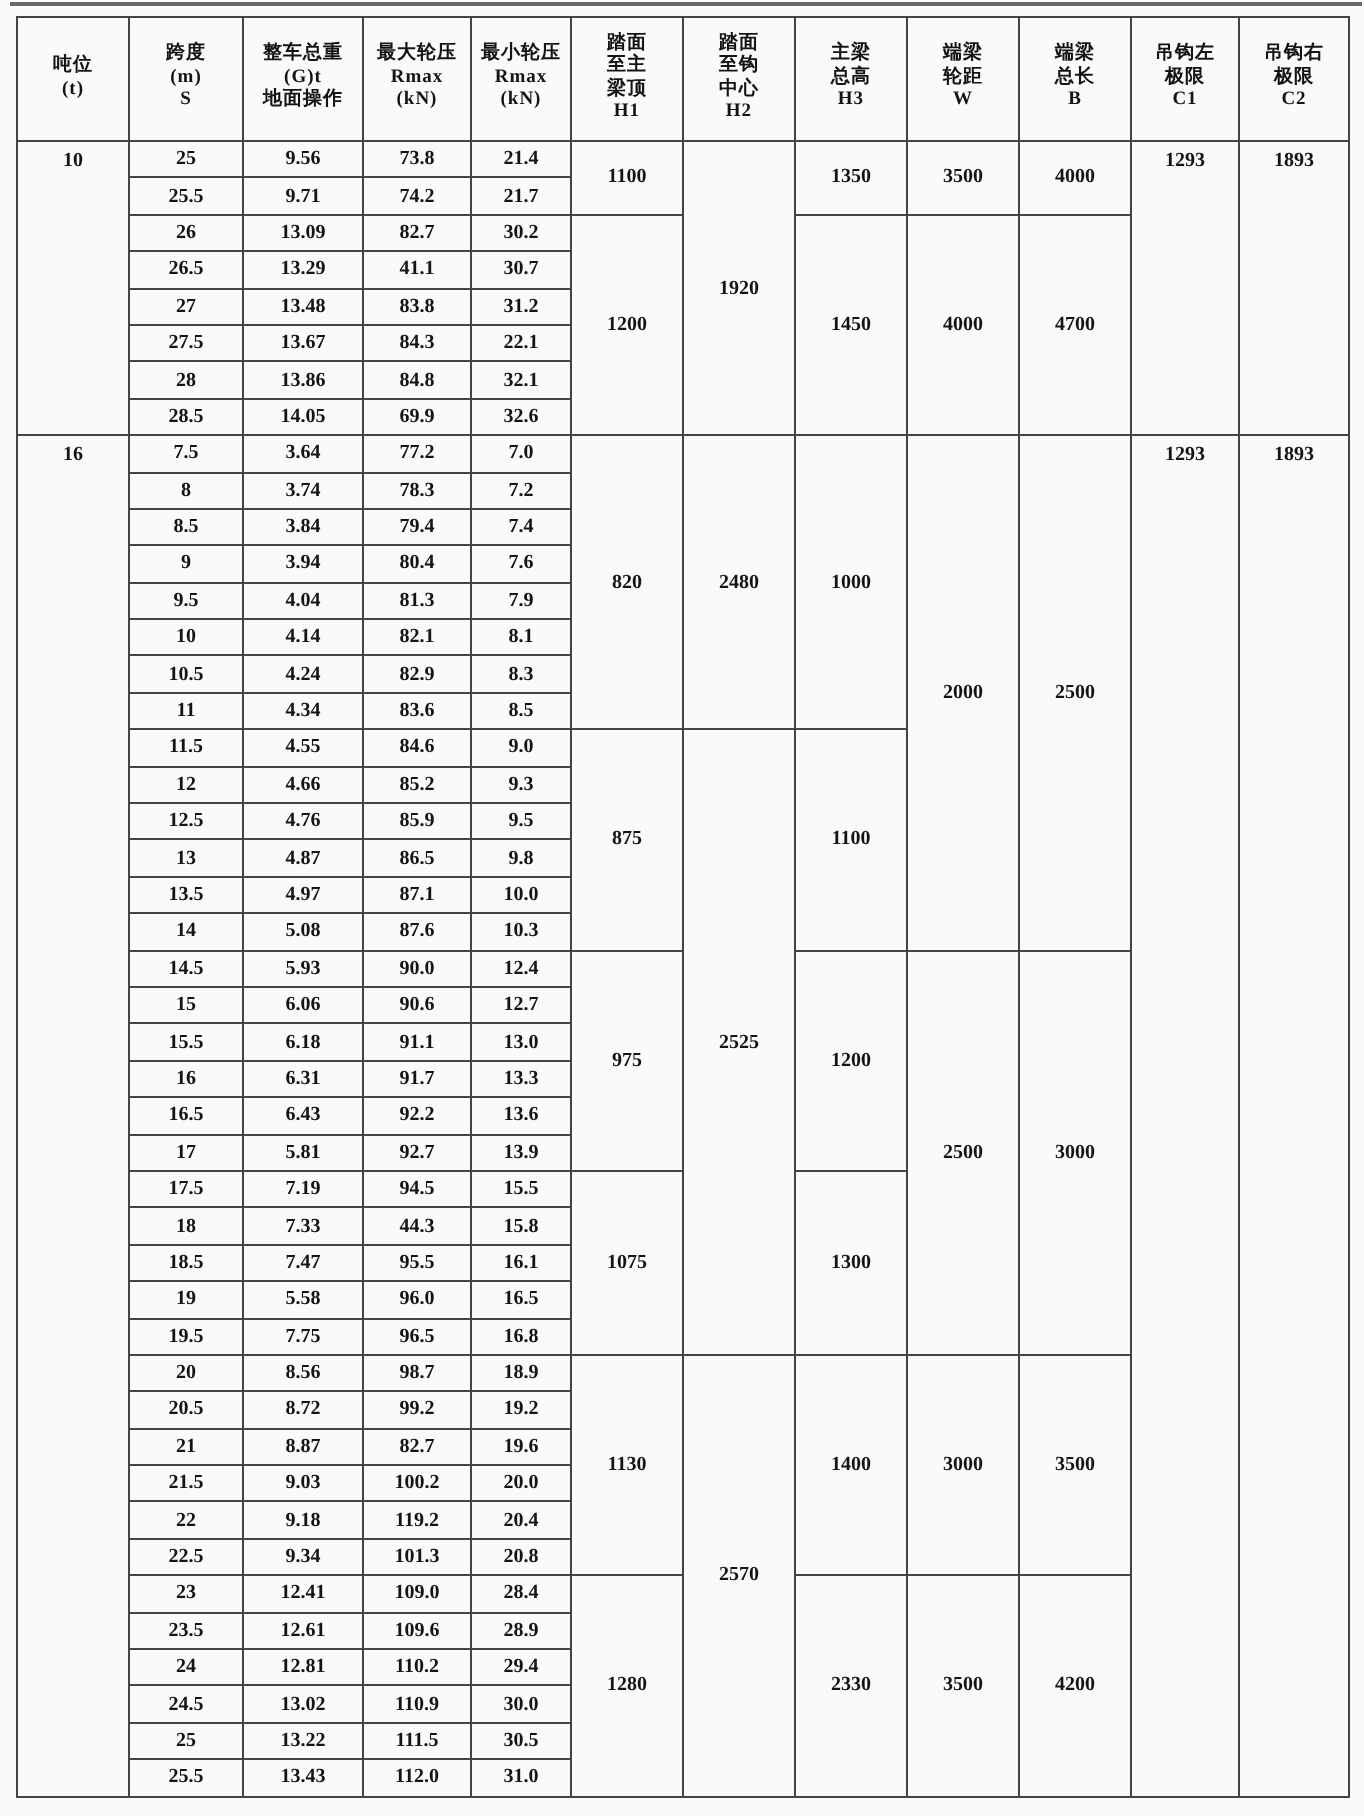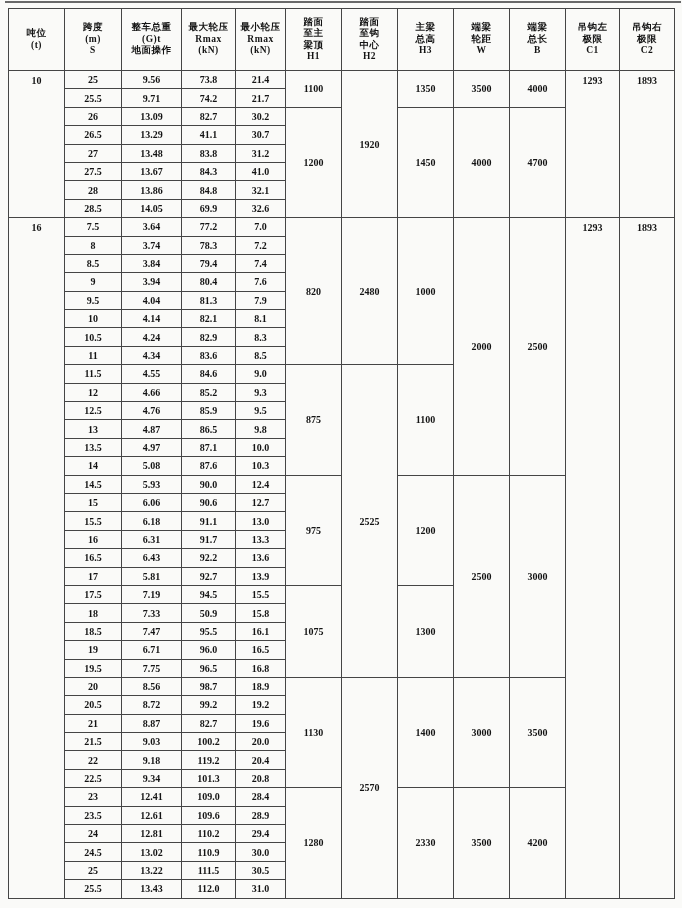--- a/index.html
+++ b/index.html
@@ -139,21 +139,21 @@
         <tr>
           <td>27</td>
           <td>13.48</td>
           <td>83.8</td>
           <td>31.2</td>
         </tr>
         <tr>
           <td>27.5</td>
           <td>13.67</td>
           <td>84.3</td>
-          <td>41.0</td>
+          <td>22.1</td>
         </tr>
         <tr>
           <td>28</td>
           <td>13.86</td>
           <td>84.8</td>
           <td>32.1</td>
         </tr>
         <tr>
           <td>28.5</td>
           <td>14.05</td>
@@ -299,32 +299,32 @@
           <td>17.5</td>
           <td>7.19</td>
           <td>94.5</td>
           <td>15.5</td>
           <td rowspan="5">1075</td>
           <td rowspan="5">1300</td>
         </tr>
         <tr>
           <td>18</td>
           <td>7.33</td>
-          <td>50.9</td>
+          <td>44.3</td>
           <td>15.8</td>
         </tr>
         <tr>
           <td>18.5</td>
           <td>7.47</td>
           <td>95.5</td>
           <td>16.1</td>
         </tr>
         <tr>
           <td>19</td>
-          <td>6.71</td>
+          <td>5.58</td>
           <td>96.0</td>
           <td>16.5</td>
         </tr>
         <tr>
           <td>19.5</td>
           <td>7.75</td>
           <td>96.5</td>
           <td>16.8</td>
         </tr>
         <tr>

